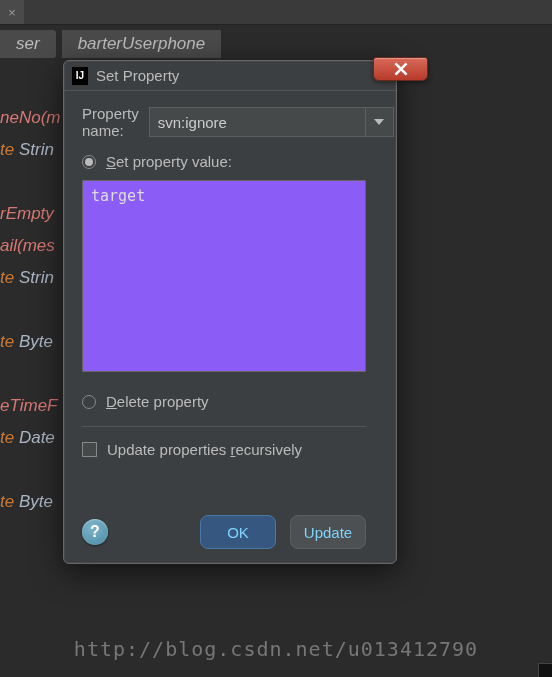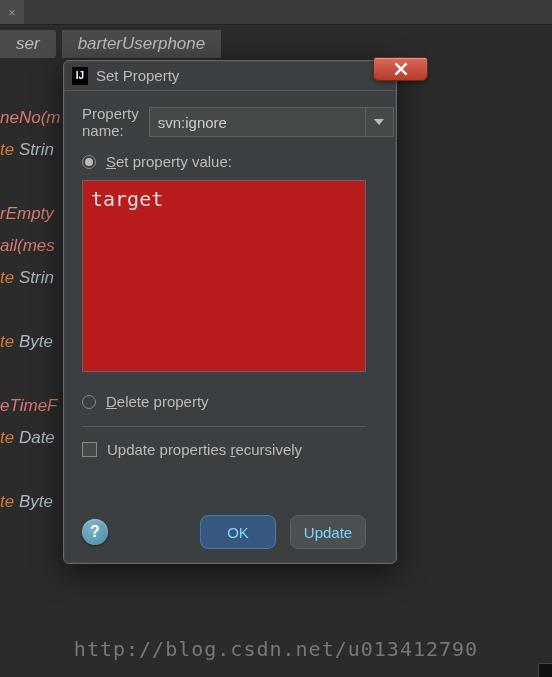--- a/index.html
+++ b/index.html
@@ -173,25 +173,25 @@
       background:#bbb;
     }
     .underline-s { text-decoration: underline; text-decoration-color: #bbb; }
     .textarea-wrap {
       margin-left: 0;
       margin-bottom: 18px;
     }
     .val-textarea {
       width: 100%;
       height: 192px;
-      background: #b91c1c;
+      background: #8b5cf6;
       border: 1px solid #646464;
       color: #ddd;
       font-family: monospace;
-      font-size: 20px;
+      font-size: 15px;
       padding: 6px 8px;
       resize: none;
     }
     .checkbox {
       width: 15px;height:15px;
       border:1px solid #888;
       background:#45494a;
       flex-shrink:0;
     }
     .sep {

